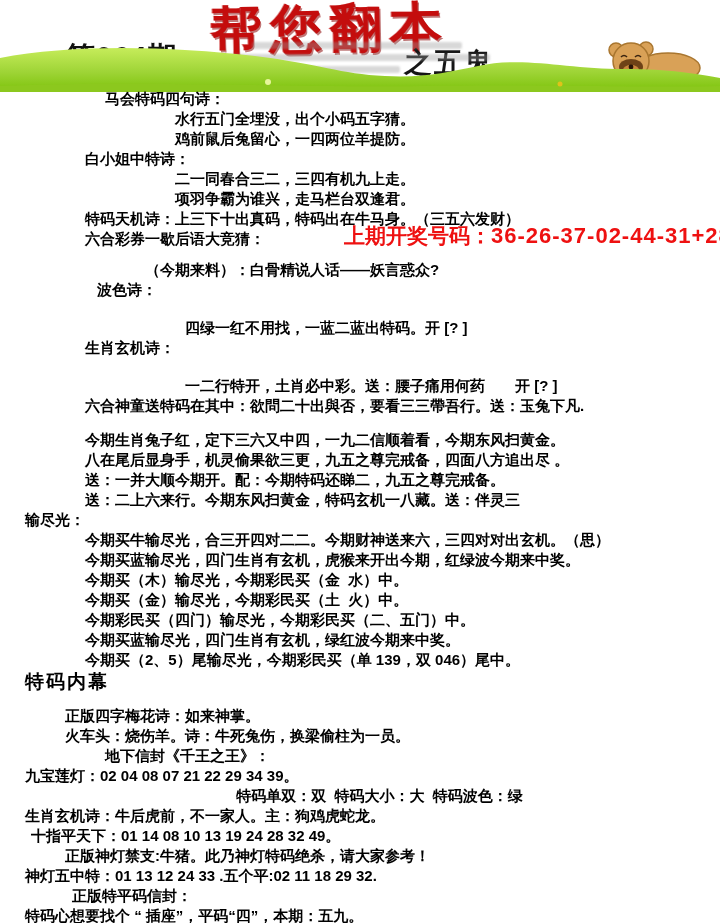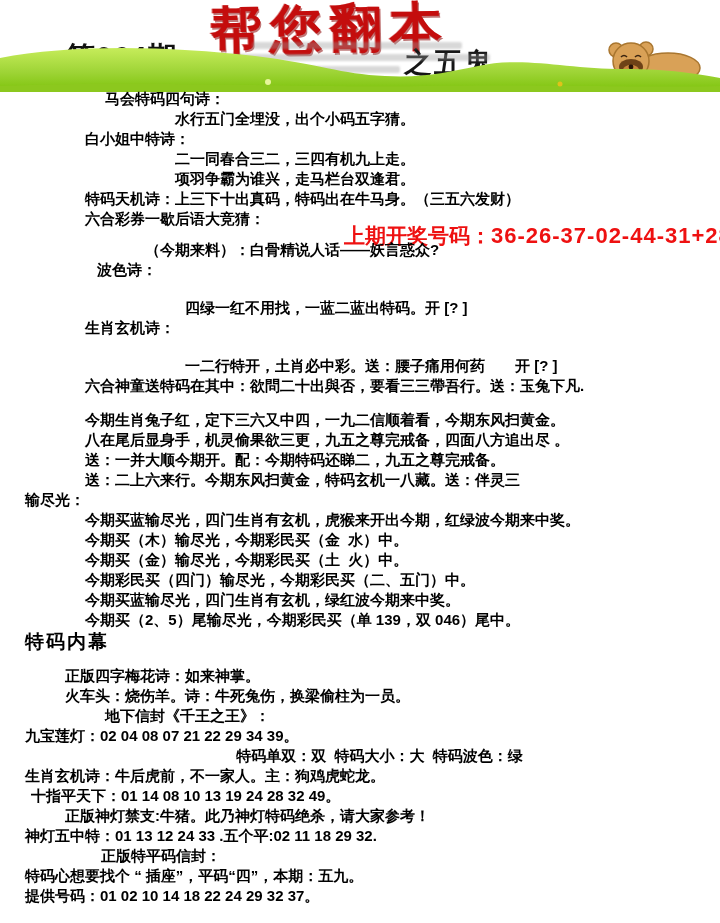--- a/index.html
+++ b/index.html
@@ -116,50 +116,52 @@
     <circle cx="560" cy="48" r="2.5" fill="#e0c21a"></circle>
   </svg>
 
   <div class="last-draw">
     <span>上期开奖号码：</span><span class="nums">36-26-37-02-44-31+28</span>
   </div>
 
   <div class="body-lines">
       <div class="ln" style="padding-left: 105px;">马会特码四句诗：</div>
       <div class="ln" style="padding-left: 175px;">水行五门全埋没，出个小码五字猜。</div>
+      <div class="ln" style="padding-left: 175px;">鸡前鼠后兔留心，一四两位羊提防。</div>
       <div class="ln" style="padding-left: 85px;">白小姐中特诗：</div>
       <div class="ln" style="padding-left: 175px;">二一同春合三二，三四有机九上走。</div>
       <div class="ln" style="padding-left: 175px;">项羽争霸为谁兴，走马栏台双逢君。</div>
       <div class="ln" style="padding-left: 85px;">特码天机诗：上三下十出真码，特码出在牛马身。（三五六发财）</div>
       <div class="ln" style="padding-left: 85px;">六合彩券一歇后语大竞猜：</div>
       <div class="ln" style="padding-left: 145px; margin-top: 11px;">（今期来料）：白骨精说人话——妖言惑众?</div>
       <div class="ln" style="padding-left: 85px; margin-left: 12px;">波色诗：</div>
       <div class="ln" style="padding-left: 185px; margin-top: 18px;">四绿一红不用找，一蓝二蓝出特码。开 [? ]</div>
       <div class="ln" style="padding-left: 85px;">生肖玄机诗：</div>
       <div class="ln" style="padding-left: 185px; margin-top: 18px;">一二行特开，土肖必中彩。送：腰子痛用何药　　开 [? ]</div>
       <div class="ln" style="padding-left: 85px;">六合神童送特码在其中：欲問二十出與否，要看三三帶吾行。送：玉兔下凡.</div>
       <div class="ln" style="padding-left: 85px; margin-top: 14px;">今期生肖兔子红，定下三六又中四，一九二信顺着看，今期东风扫黄金。</div>
       <div class="ln" style="padding-left: 85px;">八在尾后显身手，机灵偷果欲三更，九五之尊完戒备，四面八方追出尽 。</div>
       <div class="ln" style="padding-left: 85px;">送：一并大顺今期开。配：今期特码还睇二，九五之尊完戒备。</div>
       <div class="ln" style="padding-left: 85px;">送：二上六来行。今期东风扫黄金，特码玄机一八藏。送：伴灵三</div>
       <div class="ln" style="padding-left: 25px;">输尽光：</div>
+      <div class="ln" style="padding-left: 85px;">今期买牛输尽光，合三开四对二二。今期财神送来六，三四对对出玄机。（思）</div>
       <div class="ln" style="padding-left: 85px;">今期买蓝输尽光，四门生肖有玄机，虎猴来开出今期，红绿波今期来中奖。</div>
       <div class="ln" style="padding-left: 85px;">今期买（木）输尽光，今期彩民买（金  水）中。</div>
       <div class="ln" style="padding-left: 85px;">今期买（金）输尽光，今期彩民买（土  火）中。</div>
       <div class="ln" style="padding-left: 85px;">今期彩民买（四门）输尽光，今期彩民买（二、五门）中。</div>
       <div class="ln" style="padding-left: 85px;">今期买蓝输尽光，四门生肖有玄机，绿红波今期来中奖。</div>
       <div class="ln" style="padding-left: 85px;">今期买（2、5）尾输尽光，今期彩民买（单 139，双 046）尾中。</div>
       <div class="ln heading" style="padding-left: 25px;">特码内幕</div>
       <div class="ln" style="padding-left: 65px; margin-top: 12px;">正版四字梅花诗：如来神掌。</div>
       <div class="ln" style="padding-left: 65px;">火车头：烧伤羊。诗：牛死兔伤，换梁偷柱为一员。</div>
       <div class="ln" style="padding-left: 105px;">地下信封《千王之王》：</div>
       <div class="ln" style="padding-left: 25px;">九宝莲灯：02 04 08 07 21 22 29 34 39。</div>
       <div class="ln" style="padding-left: 39px; text-align: center;">特码单双：双  特码大小：大  特码波色：绿</div>
       <div class="ln" style="padding-left: 25px;">生肖玄机诗：牛后虎前，不一家人。主：狗鸡虎蛇龙。</div>
       <div class="ln" style="padding-left: 31px;">十指平天下：01 14 08 10 13 19 24 28 32 49。</div>
       <div class="ln" style="padding-left: 65px;">正版神灯禁支:牛猪。此乃神灯特码绝杀，请大家参考！</div>
       <div class="ln" style="padding-left: 25px;">神灯五中特：01 13 12 24 33 .五个平:02 11 18 29 32.</div>
-      <div class="ln" style="padding-left: 101px;">正版特平码信封：</div>
+      <div class="ln" style="padding-left: 47px; margin-left: 25px;">正版特平码信封：</div>
       <div class="ln" style="padding-left: 25px;">特码心想要找个 “ 插座”，平码“四”，本期：五九。</div>
       <div class="ln" style="padding-left: 25px;">提供号码：01 02 10 14 18 22 24 29 32 37。</div>
     </div>
 
 </div>
 
 </body></html>

